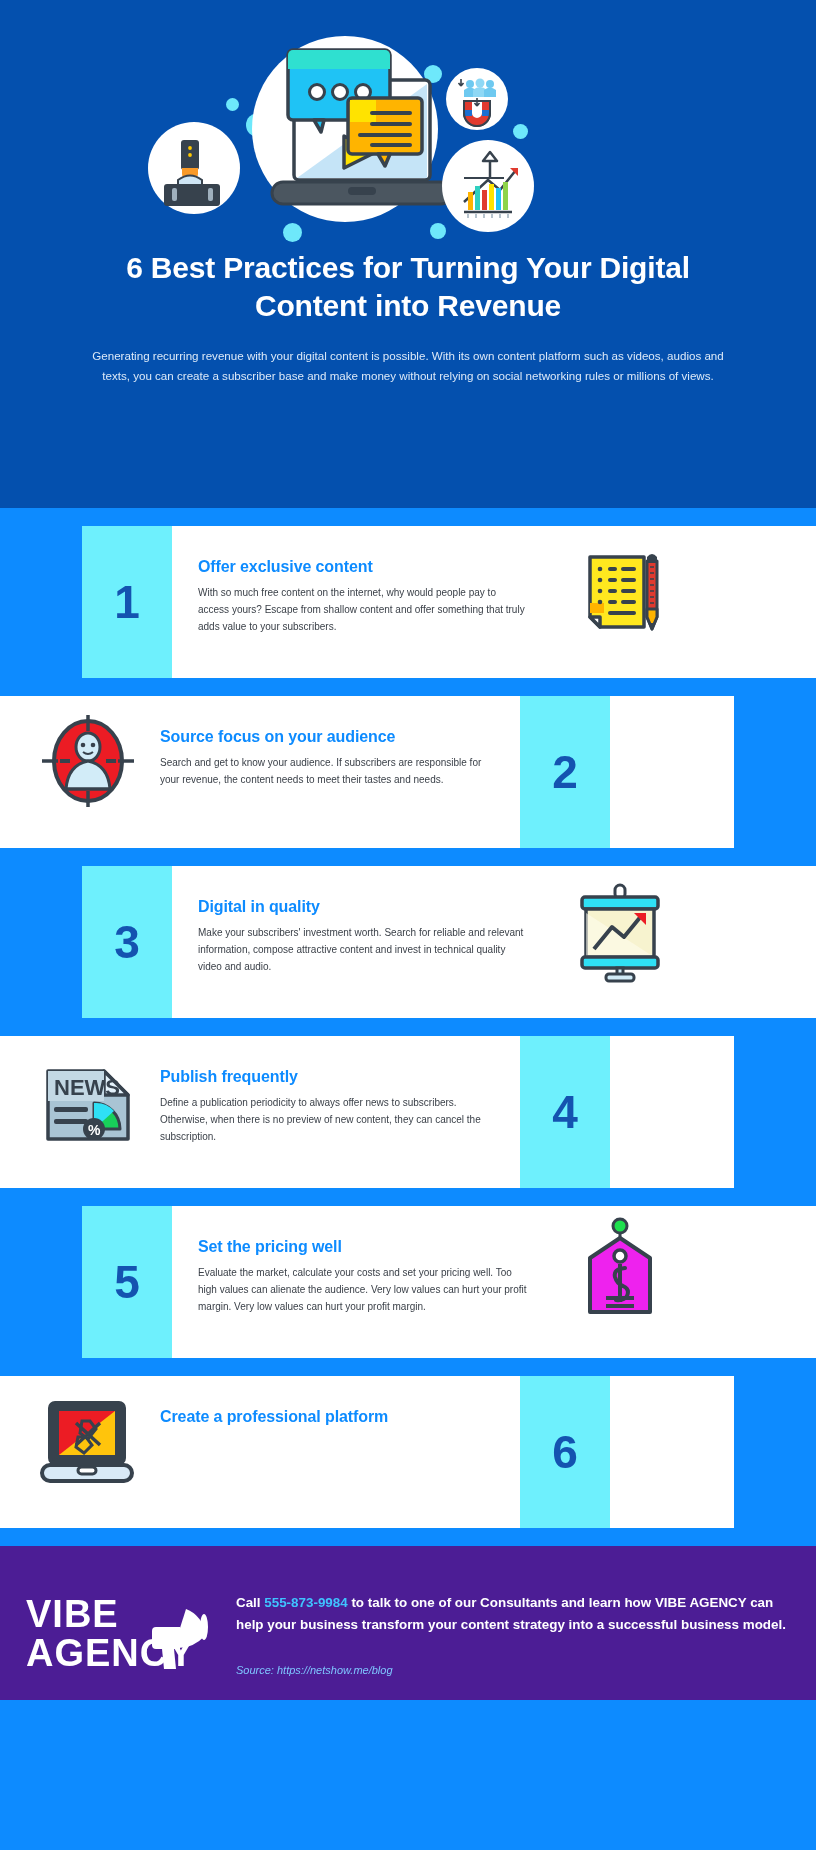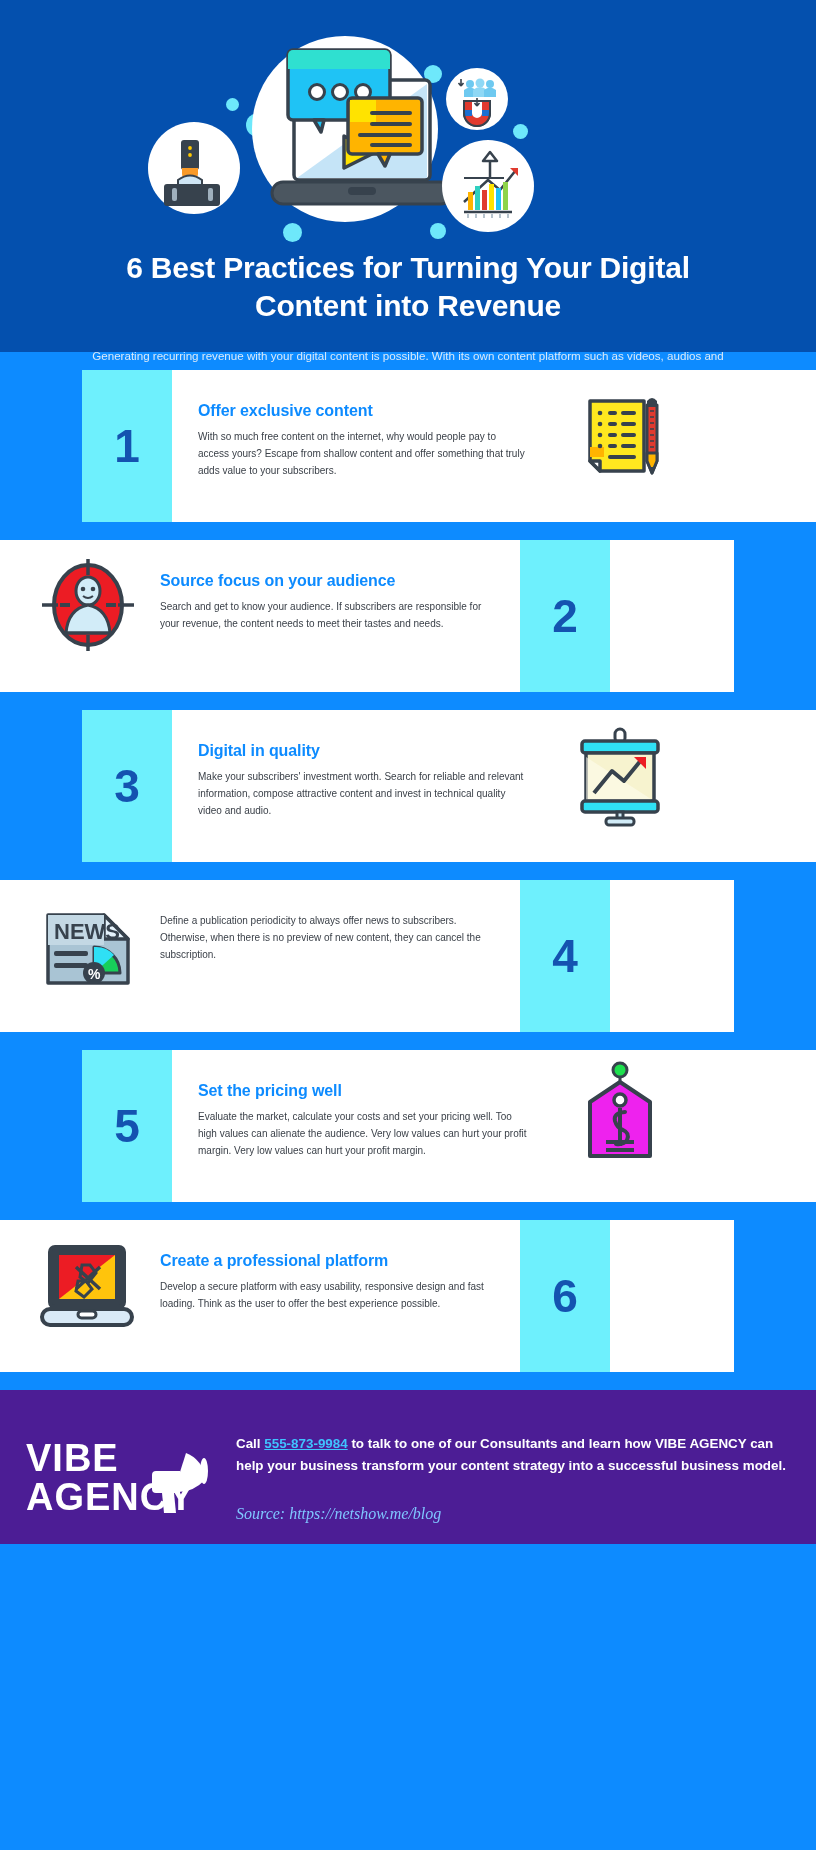--- a/index.html
+++ b/index.html
@@ -10,21 +10,21 @@
     font-family:"Liberation Sans", sans-serif;
     background:#0d8bff;
     position:relative;
     overflow:hidden;
   }
 
   
   .header {
     background:#0450ae;
     width:816px;
-    height:352px;
+    height:508px;
     position:relative;
     padding-top:18px;
   }
   .hero-illo { position:relative; width:816px; height:205px; }
   .hero-main-circle {
     position:absolute; left:252px; top:18px;
     width:186px; height:186px; border-radius:50%;
     background:#ffffff;
   }
   .hero-circle-sm {
@@ -133,24 +133,24 @@
   .logo .ln {
     font-size:38px; font-weight:bold; line-height:1.02;
     letter-spacing:1px;
   }
   .megaphone { position:absolute; left:148px; top:10px; }
   .foot-txt { padding-left:6px; width:560px; }
   .foot-main {
     color:#ffffff; font-size:13.4px; font-weight:bold;
     line-height:1.62;
   }
-  .phone { color:#3fc3ff;text-decoration:underline; }
+  .phone { color:#3fc3ff; }
   .source {
     margin-top:28px;
-    color:#7fc6ff; font-size:16px; font-style:italic;font-family:Liberation Serif, serif;
+    color:#7fc6ff; font-size:11px; font-style:italic;
   }
   .footer-bottom {
     position:absolute; left:0; bottom:0;
     width:816px; height:22px; background:#0d8bff;
   }
   svg { display:block; }
 </style>
 </head>
 <body>
 
@@ -347,20 +347,21 @@
       <text x="18" y="46" font-family="'Liberation Sans', sans-serif" font-size="22" font-weight="bold" fill="#37424d">NEWS</text>
       <rect x="18" y="58" width="34" height="5" rx="2" fill="#37424d"></rect>
       <rect x="18" y="70" width="34" height="5" rx="2" fill="#37424d"></rect>
       <path d="M58 54 a26 26 0 0 1 26 26 h-26 z" fill="#18cf5a" stroke="#37424d" stroke-width="3" stroke-linejoin="round"></path>
       <path d="M58 80 L78 62 a24 24 0 0 0 -20 -8 z" fill="#2fe0f5"></path>
       <circle cx="58" cy="80" r="11" fill="#37424d"></circle>
       <text x="52" y="86" font-family="'Liberation Sans', sans-serif" font-size="14" font-weight="bold" fill="#ffffff">%</text>
     </svg>
   </div>
   <div class="txt">
+    <div class="h-item">Publish frequently</div>
     <div class="p-item">Define a publication periodicity to always offer news to subscribers. Otherwise, when there is no preview of new content, they can cancel the subscription.</div>
   </div>
 </div>
 
 <div class="gap"></div>
 <div class="row num-left">
   <div class="card"></div>
   <div class="numblock">
     <span class="num">5</span>
   </div>
@@ -395,21 +396,20 @@
       <path d="M25 64 L25 20 L81 20 Z" fill="#ec1c24"></path>
       <path d="M42 32 L66 54 M66 32 L42 54" stroke="#37424d" stroke-width="3.5"></path>
       <path d="M48 30 l8 0 l6 8 l-8 10 l-8 -6 z" fill="none" stroke="#37424d" stroke-width="3"></path>
       <path d="M44 46 l8 0 l6 8 l-8 8 l-8 -6 z" fill="none" stroke="#37424d" stroke-width="3"></path>
       <rect x="8" y="74" width="90" height="16" rx="8" fill="#d9eaf7" stroke="#37424d" stroke-width="4"></rect>
       <rect x="44" y="76" width="18" height="7" rx="3.5" fill="#ffffff" stroke="#37424d" stroke-width="3"></rect>
     </svg>
   </div>
   <div class="txt">
     <div class="h-item">Create a professional platform</div>
-    <div class="p-item">Develop a secure platform with easy usability, responsive design and fast loading. Think as the user to offer the best experience possible.</div>
   </div>
 </div>
 
 <div class="gap"></div>
 <div class="footer">
   <div class="logo">
     <div class="ln">VIBE</div>
     <div class="ln">AGENCY</div>
     <div class="megaphone">
       <svg width="72" height="68" viewBox="0 0 72 68">

